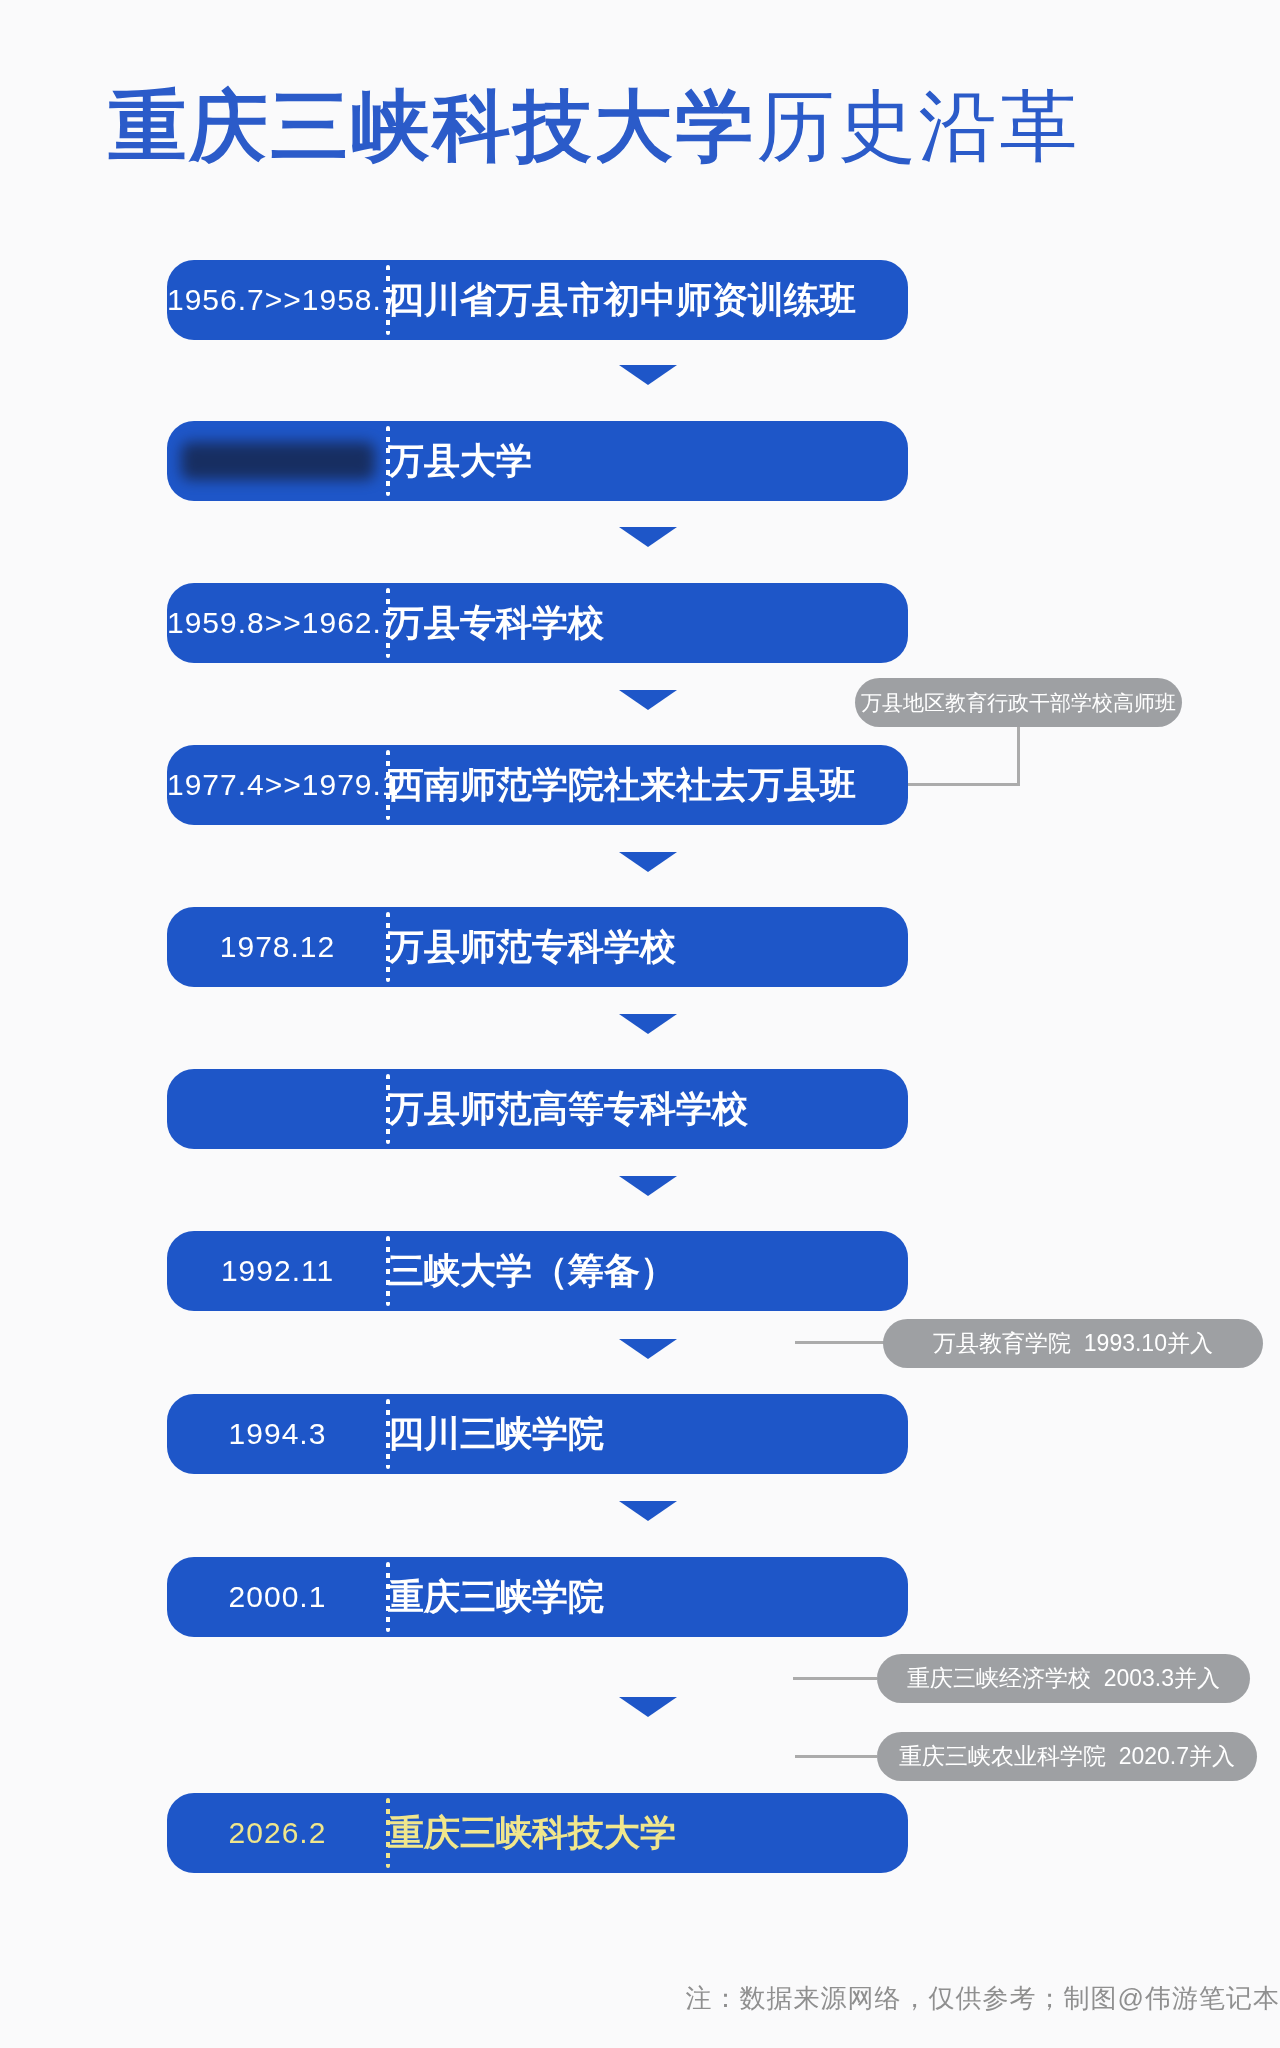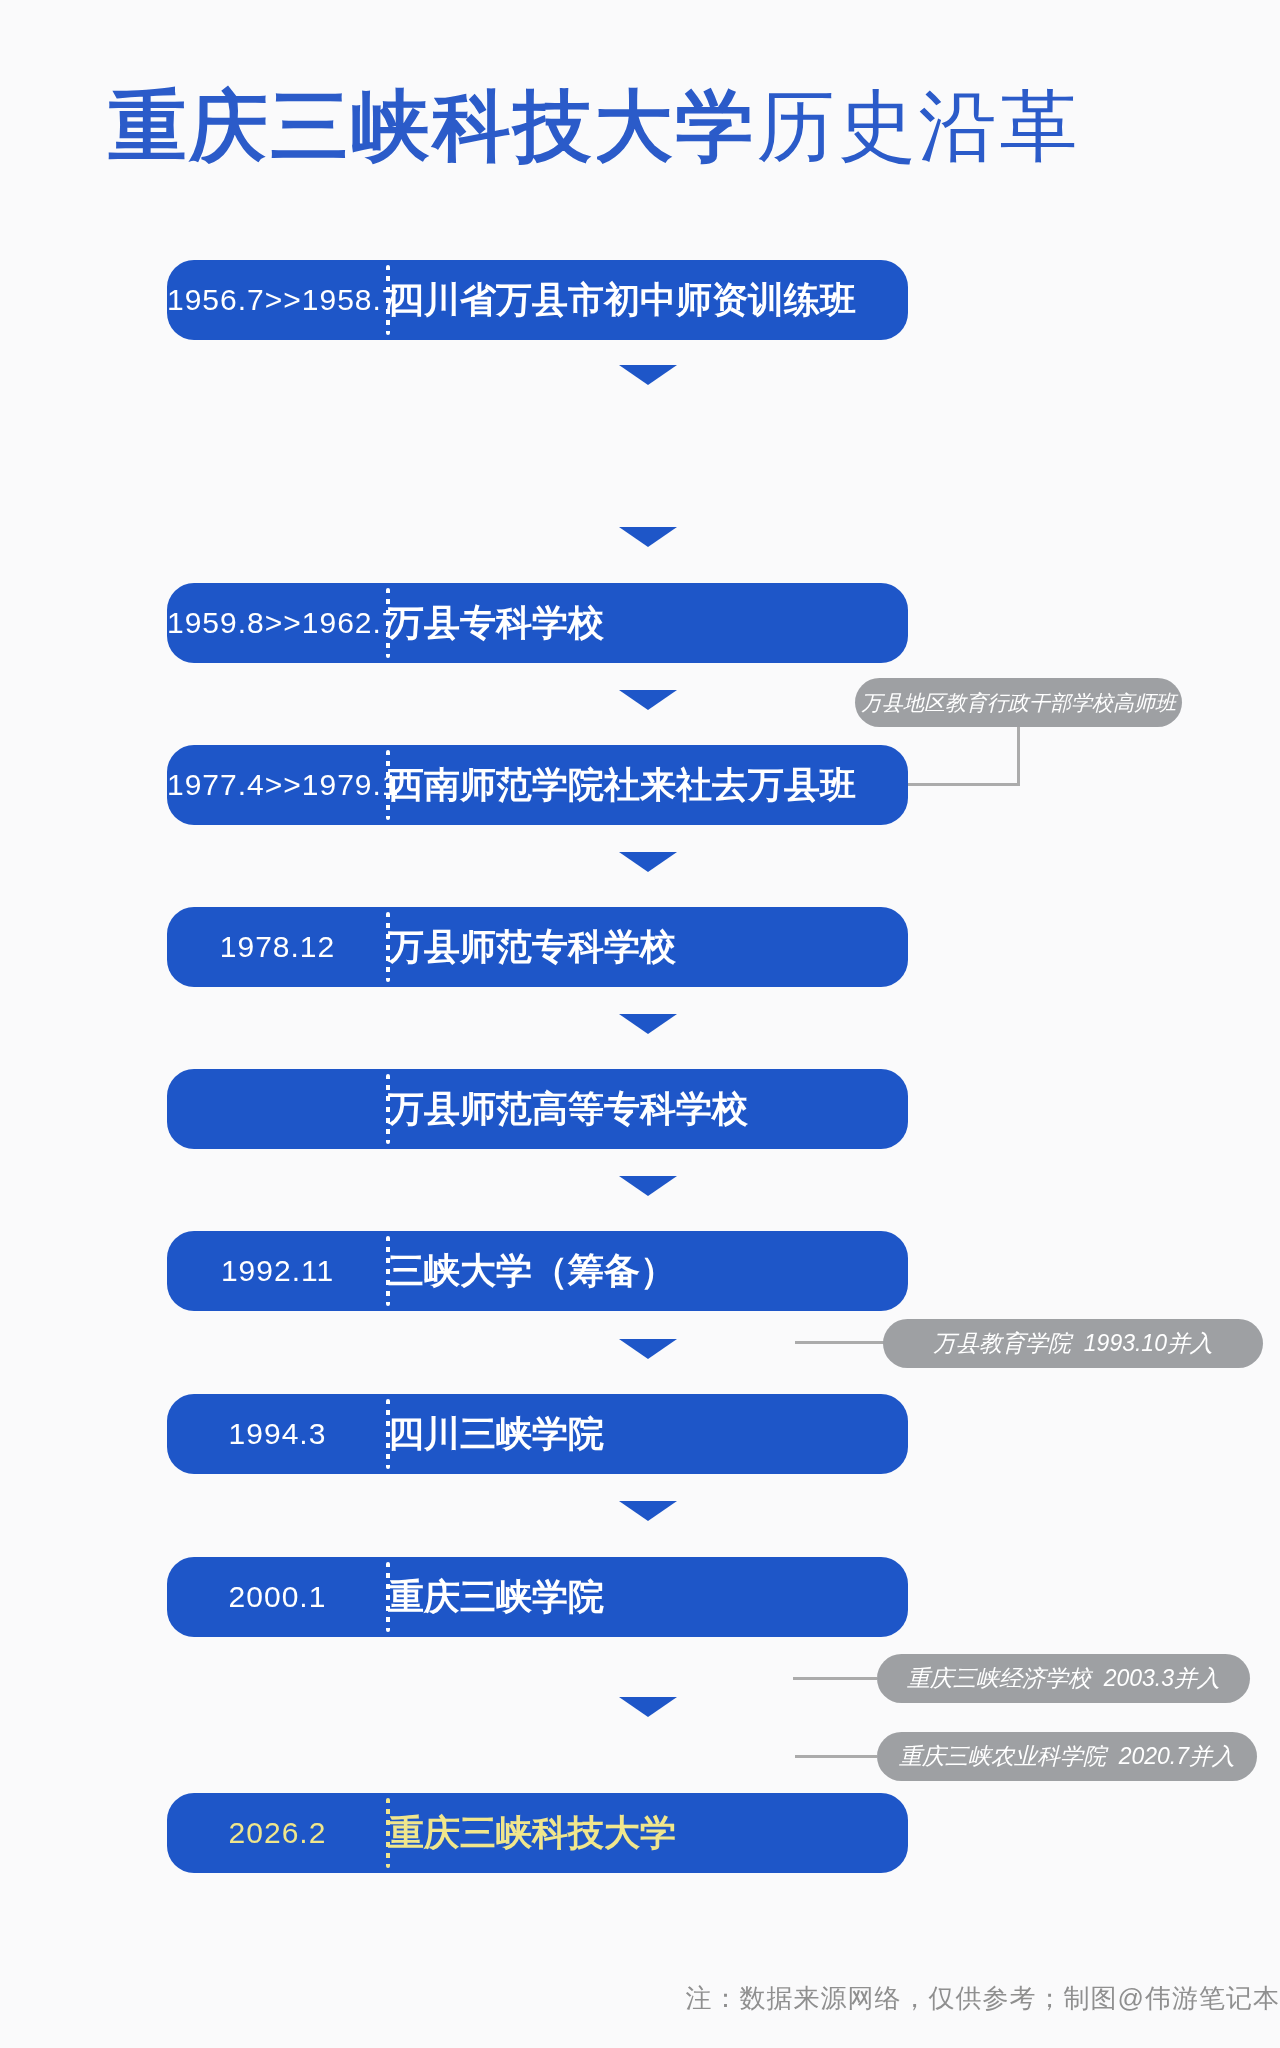--- a/index.html
+++ b/index.html
@@ -42,21 +42,21 @@
     background:#151f3a;opacity:.72;filter:blur(7px);border-radius:9px;
   }
   
   .arrow{position:absolute;left:619px;width:58px;height:20px;}
   .arrow svg{display:block;width:58px;height:20px;}
   .arrow polygon{fill:var(--box-blue,#1E56C8);}
   
   .pill{
     position:absolute;height:49px;border-radius:25px;
     background:var(--pill-gray,#9EA0A3);color:#fff;
-    text-align:center;line-height:49px;font-size:23px;white-space:pre;font-style:italic;
+    text-align:center;line-height:49px;font-size:23px;white-space:pre;
   }
   .pill.small{font-size:21px;}
   .conn{position:absolute;background:var(--conn-gray,#ABABAB);}
   
   .footer{
     position:absolute;top:1978px;left:0;width:1280px;height:40px;
     text-align:right;line-height:40px;font-size:26px;
     color:var(--footer-gray,#8F8F8F);letter-spacing:1px;
   }
 </style>
@@ -73,20 +73,26 @@
     <div class="date">1956.7&gt;&gt;1958.7</div>
     <div class="sep"></div>
     <div class="name">四川省万县市初中师资训练班</div>
   </div>
   <div class="arrow" style="top:365px">
       <svg viewBox="0 0 58 20">
         <polygon points="0,0 58,0 29,20"></polygon>
       </svg>
     </div>
 
+  <div class="row" style="top:421px">
+    <div class="date"></div>
+    <div class="blur-blob"></div>
+    <div class="sep"></div>
+    <div class="name">万县大学</div>
+  </div>
   <div class="arrow" style="top:527px">
       <svg viewBox="0 0 58 20">
         <polygon points="0,0 58,0 29,20"></polygon>
       </svg>
     </div>
 
   <div class="row" style="top:583px">
     <div class="date">1959.8&gt;&gt;1962.7</div>
     <div class="sep"></div>
     <div class="name">万县专科学校</div>

